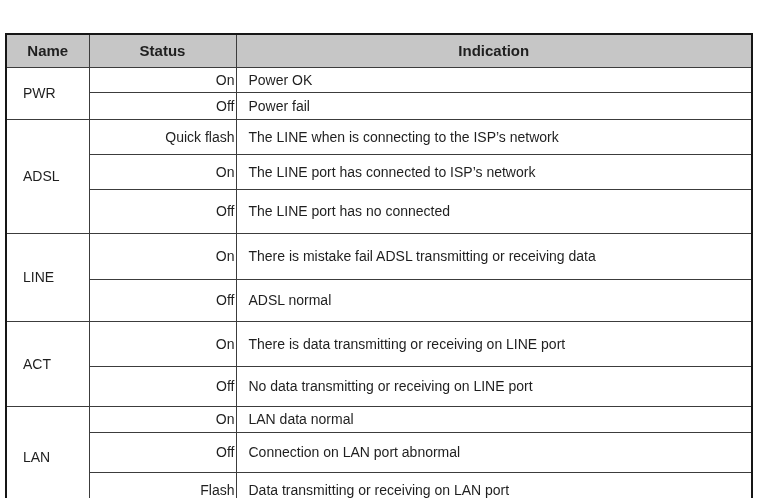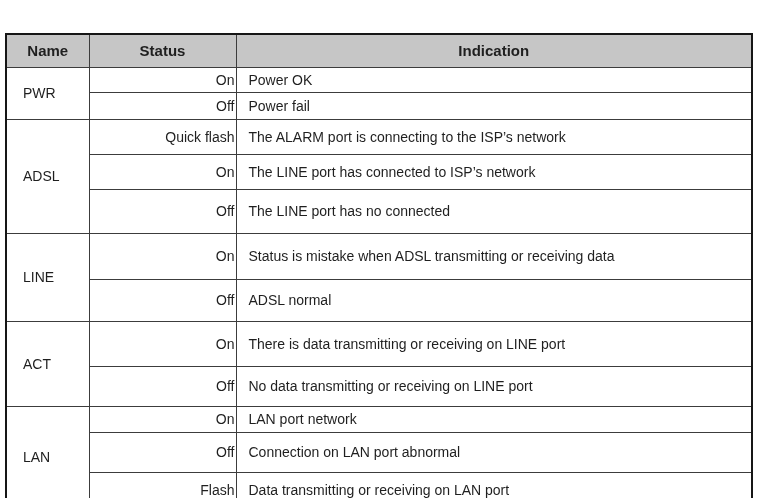--- a/index.html
+++ b/index.html
@@ -81,55 +81,55 @@
         <td class="ind-cell">Power OK</td>
       </tr>
       <tr style="height:27px">
         <td class="status-cell">Off</td>
         <td class="ind-cell">Power fail</td>
       </tr>
 
       <tr style="height:35px">
         <td class="name-cell" rowspan="3">ADSL</td>
         <td class="status-cell">Quick flash</td>
-        <td class="ind-cell">The ALARM port is connecting to the ISP’s network</td>
+        <td class="ind-cell">The LINE when is connecting to the ISP’s network</td>
       </tr>
       <tr style="height:35px">
         <td class="status-cell">On</td>
         <td class="ind-cell">The LINE port has connected to ISP’s network</td>
       </tr>
       <tr style="height:44px">
         <td class="status-cell">Off</td>
         <td class="ind-cell">The LINE port has no connected</td>
       </tr>
 
       <tr style="height:46px">
         <td class="name-cell" rowspan="2">LINE</td>
         <td class="status-cell">On</td>
-        <td class="ind-cell">Status is mistake when ADSL transmitting or receiving data</td>
+        <td class="ind-cell">There is mistake fail ADSL transmitting or receiving data</td>
       </tr>
       <tr style="height:42px">
         <td class="status-cell">Off</td>
         <td class="ind-cell">ADSL normal</td>
       </tr>
 
       <tr style="height:45px">
         <td class="name-cell" rowspan="2">ACT</td>
         <td class="status-cell">On</td>
         <td class="ind-cell">There is data transmitting or receiving on LINE port</td>
       </tr>
       <tr style="height:40px">
         <td class="status-cell">Off</td>
         <td class="ind-cell">No data transmitting or receiving on LINE port</td>
       </tr>
 
       <tr style="height:26px">
         <td class="name-cell" rowspan="3">LAN</td>
         <td class="status-cell">On</td>
-        <td class="ind-cell">LAN port network</td>
+        <td class="ind-cell">LAN data normal</td>
       </tr>
       <tr style="height:40px">
         <td class="status-cell">Off</td>
         <td class="ind-cell">Connection on LAN port abnormal</td>
       </tr>
       <tr style="height:36px">
         <td class="status-cell">Flash</td>
         <td class="ind-cell">Data transmitting or receiving on LAN port</td>
       </tr>
     </tbody>

